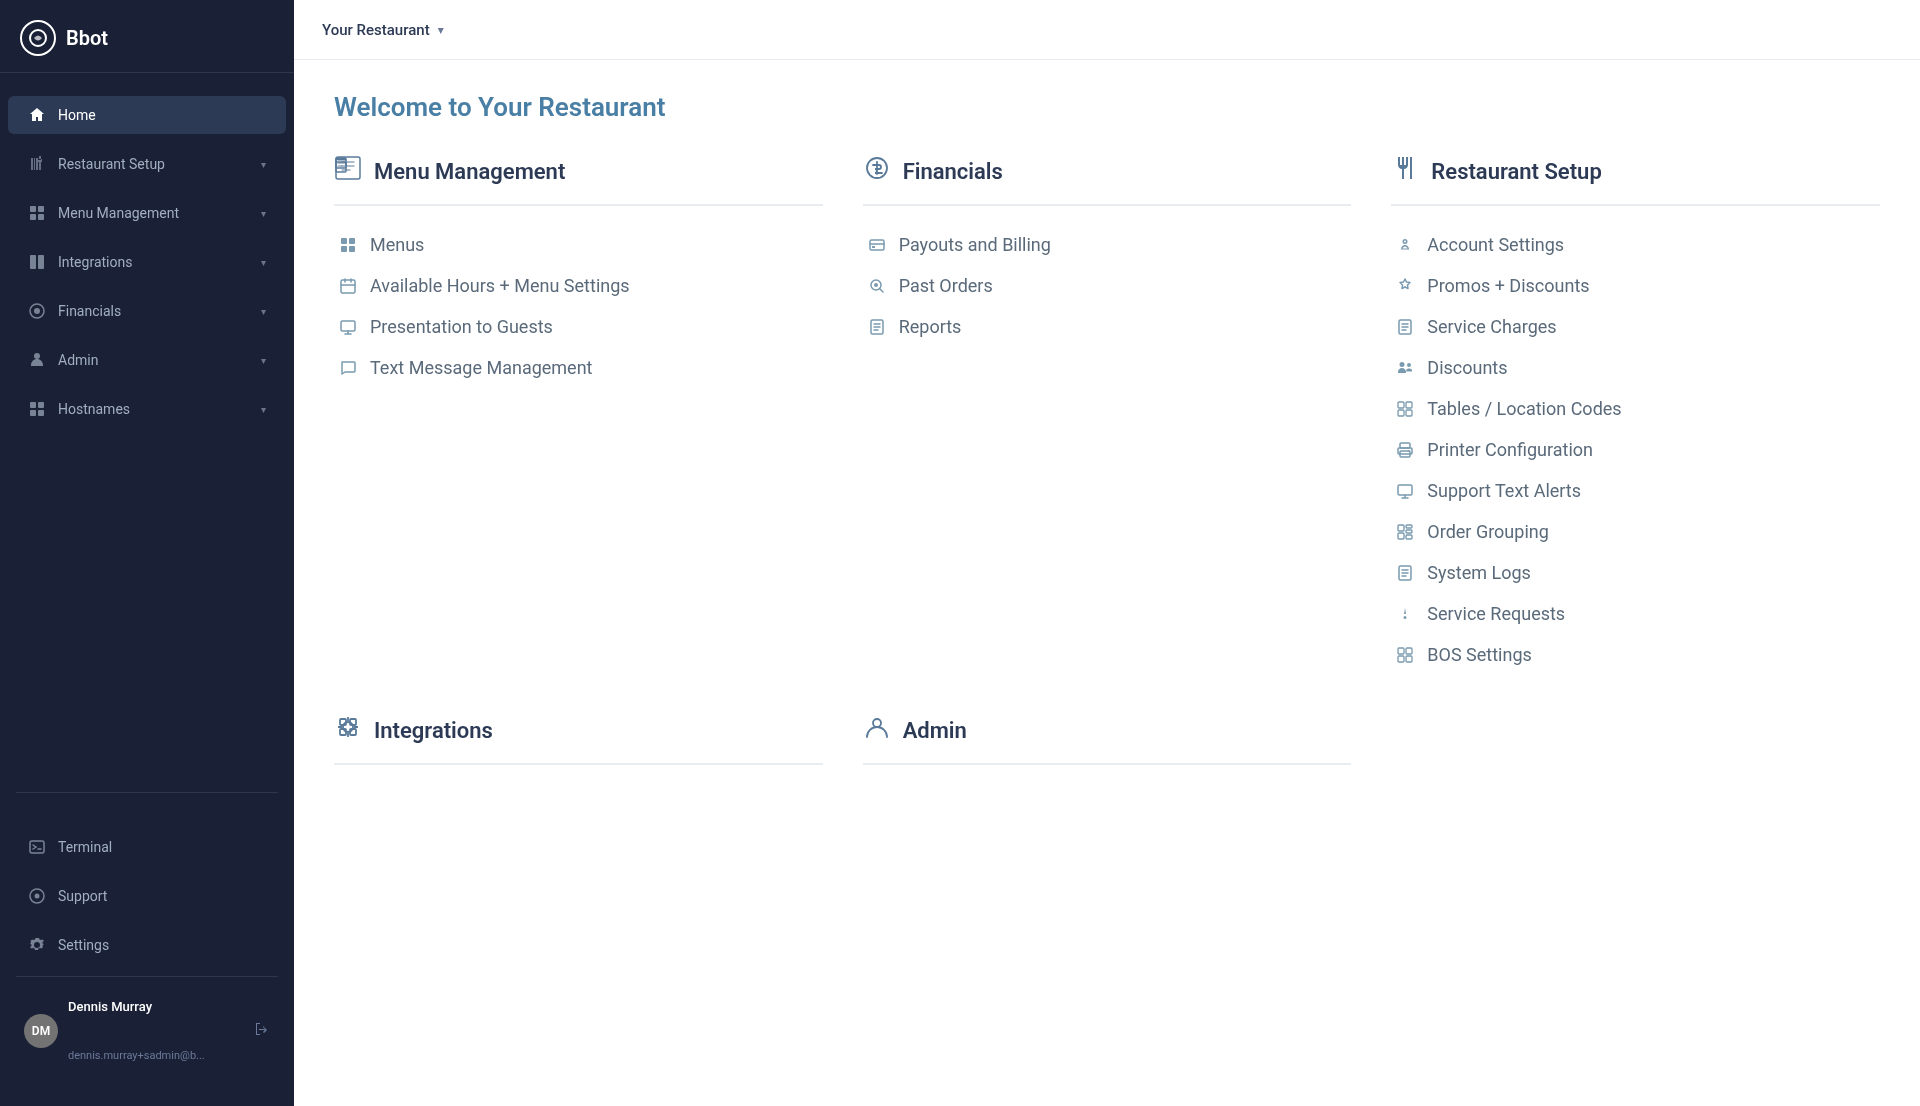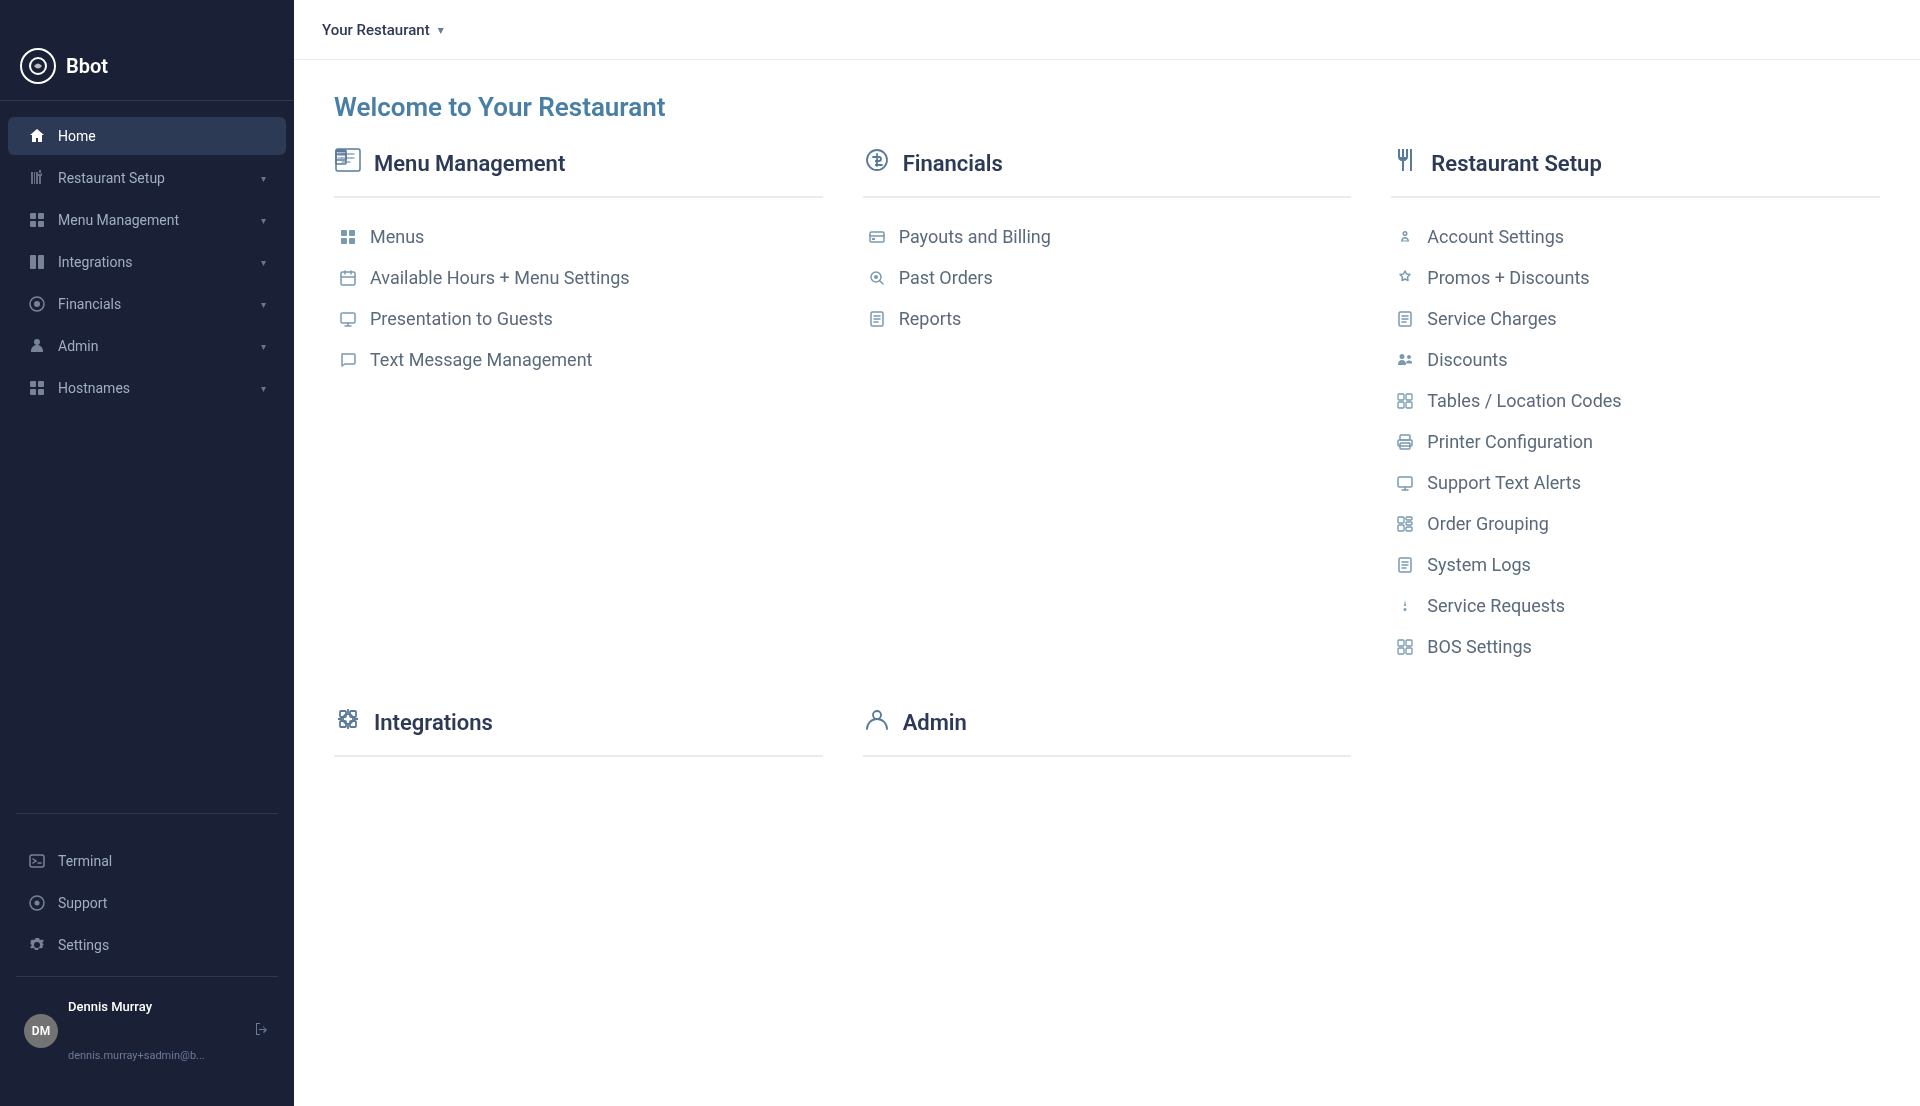--- a/index.html
+++ b/index.html
@@ -14,39 +14,38 @@
       flex-direction: column;
       height: 100vh;
       overflow-y: auto;
     }
     .sidebar-logo {
       display: flex;
       align-items: center;
       gap: 10px;
       padding: 20px 20px 16px 20px;
       border-bottom: 1px solid rgba(255,255,255,0.1);
-      margin-top: 28px;
     }
     .logo-icon {
       width: 36px; height: 36px;
       border: 2px solid #fff;
       border-radius: 50%;
       display: flex; align-items: center; justify-content: center;
       color: #fff; font-size: 14px;
     }
     .logo-text { color: #fff; font-size: 20px; font-weight: 600; }
 
     .sidebar-nav { padding: 12px 0; flex: 1; }
     .nav-item {
       display: flex; align-items: center; justify-content: space-between;
       padding: 10px 20px;
       color: #a0aec0;
       cursor: pointer;
       border-radius: 6px;
-      margin: 4px 8px;
+      margin: 11px 8px;
       font-size: 14px;
     }
     .nav-item.active { background: #2d3a55; color: #fff; }
     .nav-item-left { display: flex; align-items: center; gap: 12px; }
     .nav-icon { width: 18px; height: 18px; display: flex; align-items: center; justify-content: center; opacity: 0.7; }
     .nav-item.active .nav-icon { opacity: 1; }
     .chevron { font-size: 10px; opacity: 0.6; }
 
     .sidebar-divider { border: none; border-top: 1px solid rgba(255,255,255,0.1); margin: 12px 16px; }
 
@@ -78,21 +77,21 @@
       display: flex; align-items: center; padding: 0 28px;
     }
     .restaurant-selector {
       display: flex; align-items: center; gap: 8px;
       cursor: pointer; color: #2d3a55; font-size: 15px; font-weight: 500;
     }
     .selector-chevron { color: #6b7a99; font-size: 12px; }
 
     .content { flex: 1; overflow-y: auto; padding: 32px 40px; }
 
-    .welcome-title { font-size: 26px; font-weight: 600; color: #2d3a55; margin-bottom: 24px; }
+    .welcome-title { font-size: 26px; font-weight: 600; color: #2d3a55; margin-bottom: 32px; }
     .welcome-title span { color: #4a7fa5; }
 
     .sections-grid { display: grid; grid-template-columns: 1fr 1fr 1fr; gap: 40px; }
 
     .section { }
     .section-header {
       display: flex; align-items: center; gap: 12px;
       padding-bottom: 16px;
       border-bottom: 2px solid #e8ecf0;
       margin-bottom: 20px;

